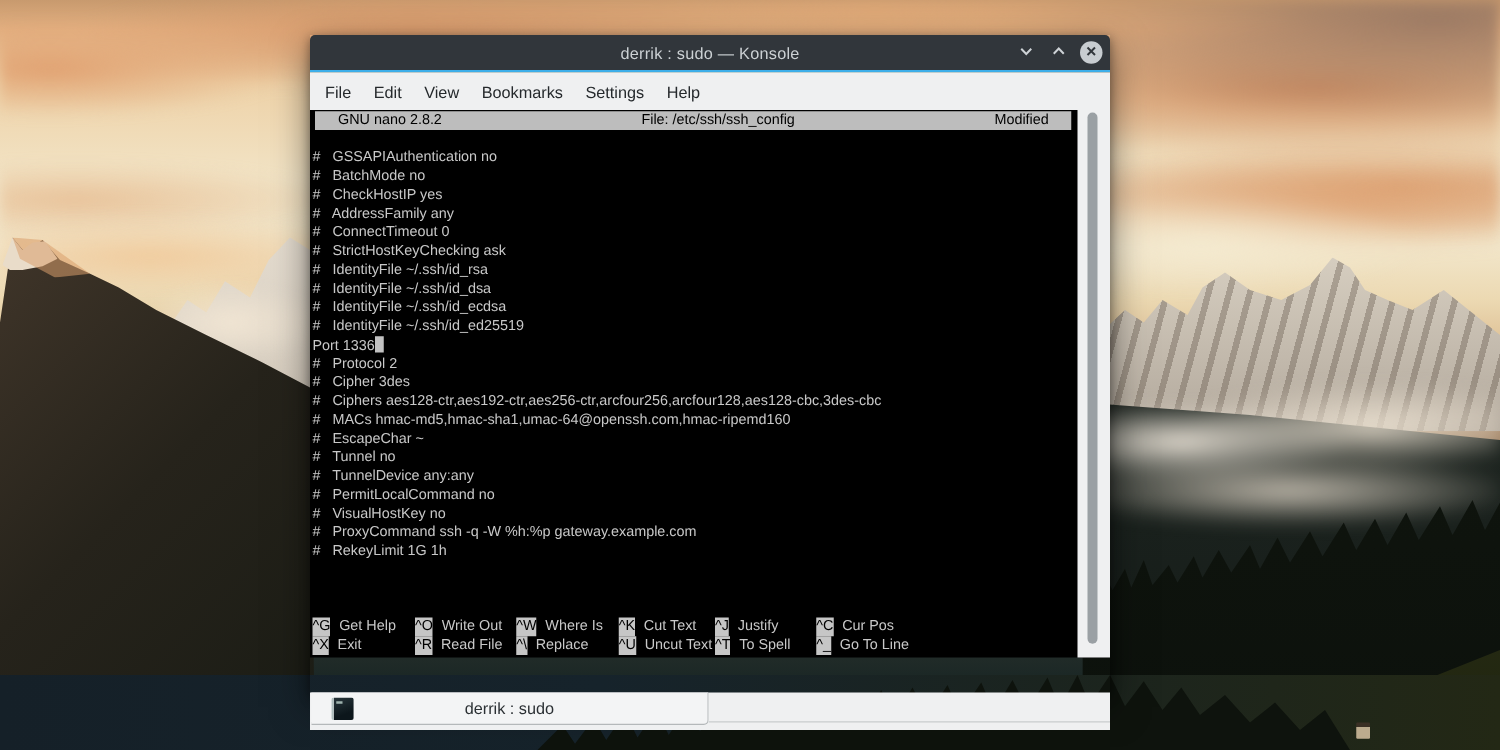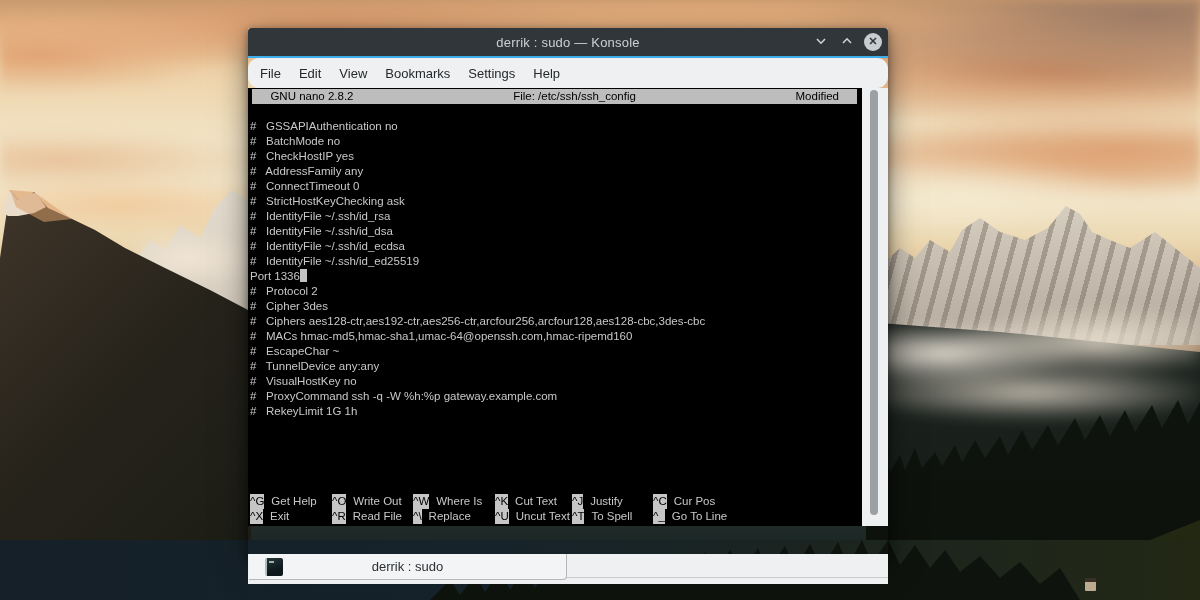--- a/index.html
+++ b/index.html
@@ -75,21 +75,21 @@
   .window { position:absolute; left:248px; top:28px; width:640px; height:528px;
     box-shadow:0 10px 28px rgba(0,0,0,.5), 0 2px 8px rgba(0,0,0,.4); }
 
   .titlebar { height:30px; background:#31363b; border-bottom:2px solid #3daee9;
     border-radius:4px 4px 0 0; position:relative; display:flex; align-items:center; justify-content:center; }
   .titlebar .title { color:#ccd1d4; font-size:13px; font-weight:500; letter-spacing:.2px; }
   .controls { position:absolute; right:6px; top:0; height:28px; display:flex; align-items:center; gap:8px; }
   .ctl { width:18px; height:18px; display:flex; align-items:center; justify-content:center; cursor:pointer; background:none; border:none; padding:0; }
   .ctl-close { width:18px; height:18px; border-radius:50%; background:#c8cdd1; }
 
-  .menubar { height:30px; background:#eff0f1; display:flex; align-items:center; padding-left:2px;border-radius:11px; }
+  .menubar { height:30px; background:#eff0f1; display:flex; align-items:center; padding-left:2px; }
   .menu-item { font-size:13px; color:#25292c; padding:0 9px; height:100%; display:flex; align-items:center; cursor:pointer; }
   .menu-item:first-child { padding-left:10px; }
 
   .terminal { height:438px; background:#000; display:flex; cursor:text; }
   .term-content { flex:1; position:relative; font-family:Liberation Sans, sans-serif;
     font-size:11.5px; line-height:15px; color:#c8c8c8; overflow:hidden; }
 
   .nano-header { position:absolute; top:1px; left:4px; right:5px; height:15px; background:#bdbdbd;
     color:#000; display:flex; align-items:center; white-space:pre; }
   .nh-app { padding-left:12px; }
@@ -201,21 +201,23 @@
           <div class="tline">#   IdentityFile ~/.ssh/id_rsa</div>
           <div class="tline">#   IdentityFile ~/.ssh/id_dsa</div>
           <div class="tline">#   IdentityFile ~/.ssh/id_ecdsa</div>
           <div class="tline">#   IdentityFile ~/.ssh/id_ed25519</div>
           <div class="tline"><span>Port 1336</span><span class="cursor"></span></div>
           <div class="tline">#   Protocol 2</div>
           <div class="tline">#   Cipher 3des</div>
           <div class="tline">#   Ciphers aes128-ctr,aes192-ctr,aes256-ctr,arcfour256,arcfour128,aes128-cbc,3des-cbc</div>
           <div class="tline">#   MACs hmac-md5,hmac-sha1,umac-64@openssh.com,hmac-ripemd160</div>
           <div class="tline">#   EscapeChar ~</div>
+          <div class="tline">#   Tunnel no</div>
           <div class="tline">#   TunnelDevice any:any</div>
+          <div class="tline">#   PermitLocalCommand no</div>
           <div class="tline">#   VisualHostKey no</div>
           <div class="tline">#   ProxyCommand ssh -q -W %h:%p gateway.example.com</div>
           <div class="tline">#   RekeyLimit 1G 1h</div>
         </div>
 
         <div class="nano-shortcuts">
           <div class="srow">
             <span class="scell"><span class="kcap">^G</span><span class="klabel">Get Help</span></span>
             <span class="scell"><span class="kcap">^O</span><span class="klabel">Write Out</span></span>
             <span class="scell"><span class="kcap">^W</span><span class="klabel">Where Is</span></span>

